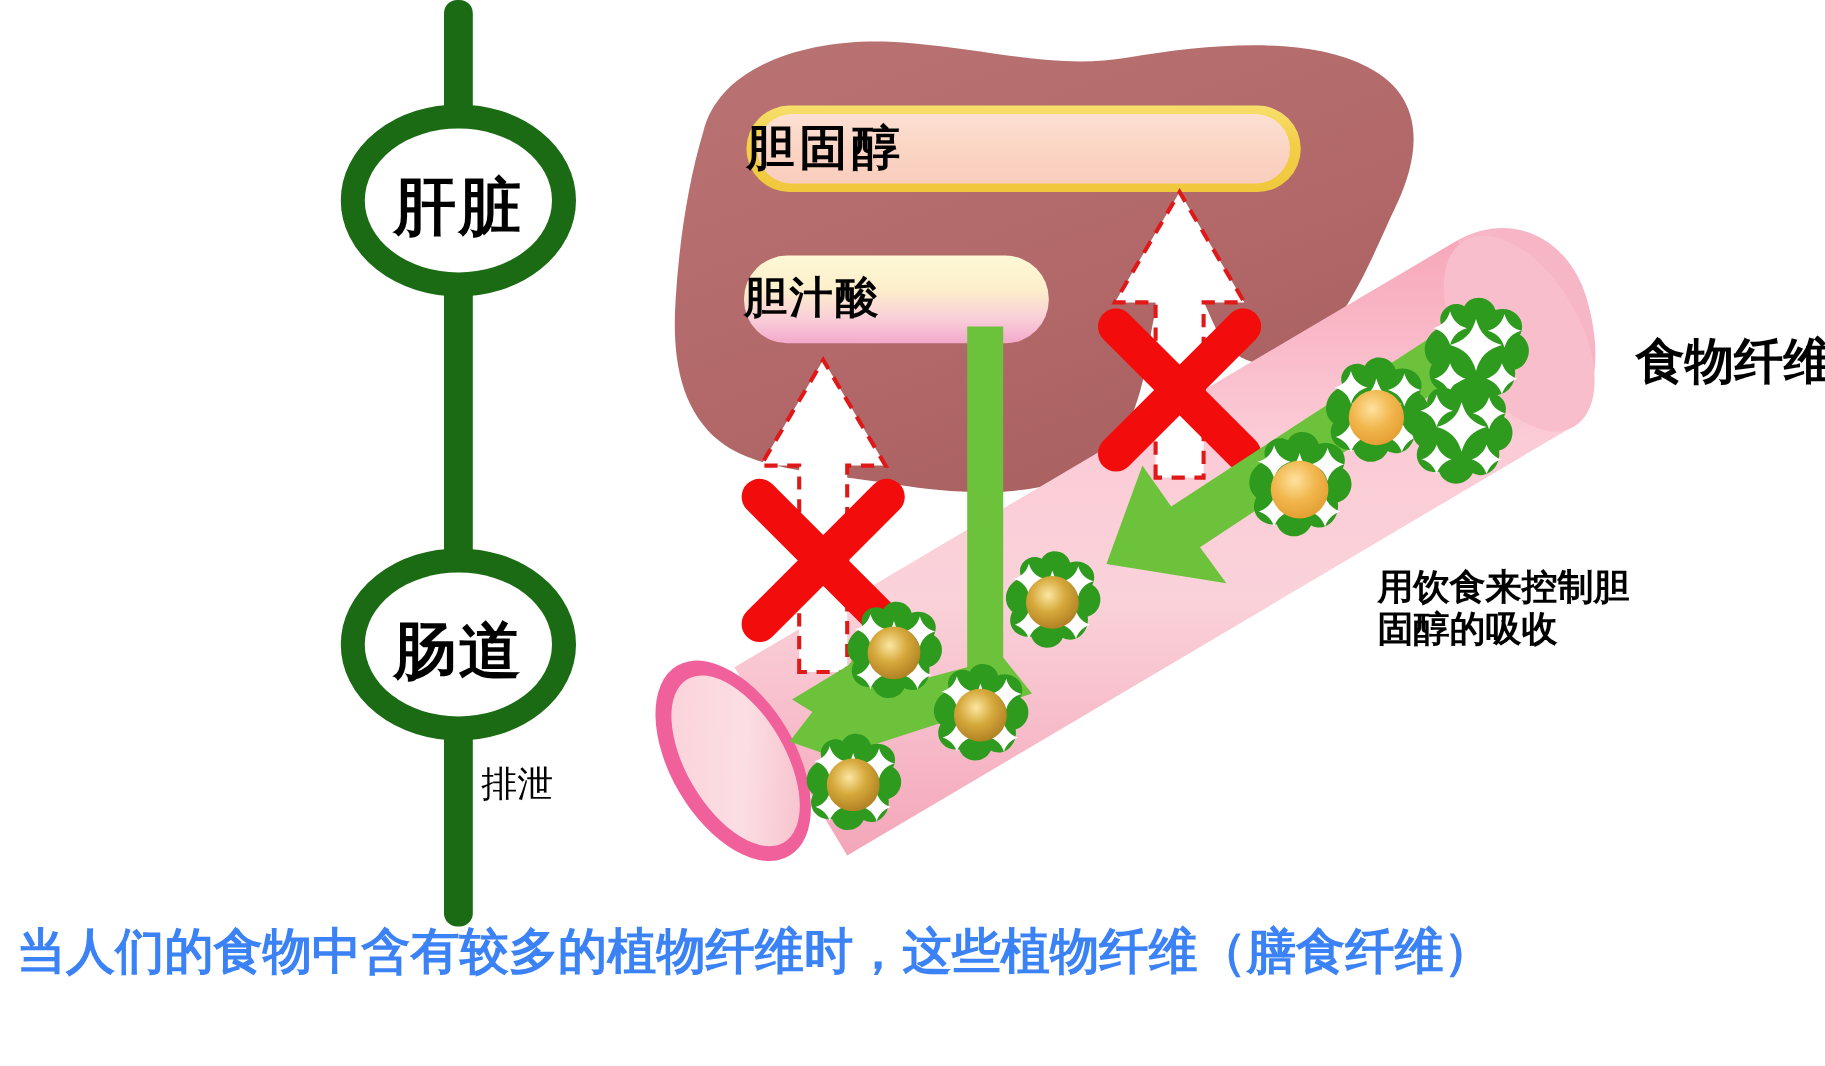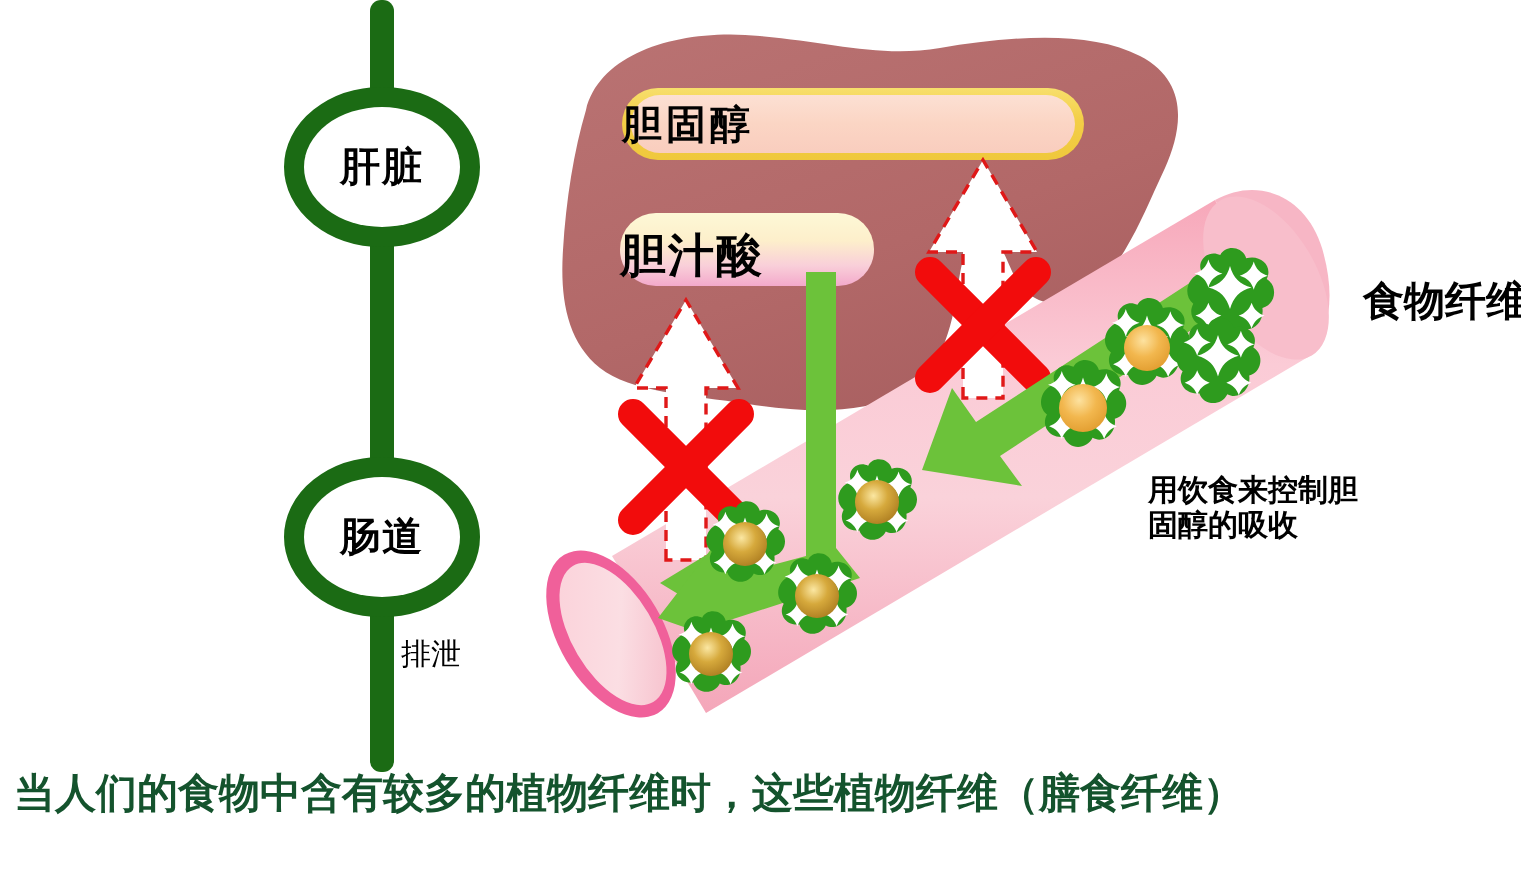--- a/index.html
+++ b/index.html
@@ -32,45 +32,45 @@
   }
   
   .txt {
     position: absolute;
     color: #000000;
     white-space: pre;
     line-height: 1.18;
   }
   #lbl-liver, #lbl-intestine {
     font-weight: bold;
-    font-size: 40px;
+    font-size: 52px;
     letter-spacing: 2px;
     text-align: center;
   }
   #lbl-excrete {
     font-size: 30px;
     font-weight: normal;
   }
   #lbl-chol, #lbl-bile {
     font-weight: bold;
   }
   #lbl-chol { font-size: 40px; letter-spacing: 4px; }
-  #lbl-bile { font-size: 46px; letter-spacing: 2px; }
+  #lbl-bile { font-size: 36px; letter-spacing: 2px; }
   #lbl-fiber { font-size: 41px; font-weight: bold; }
   #lbl-diet   { font-size: 30px; font-weight: bold; }
   #lbl-reabs  { font-size: 30px; font-weight: bold; }
   #caption {
     position: absolute;
     left: 14px;
     top: 766px;
     width: 1500px;
     font-size: 41px;
     font-weight: bold;
     line-height: 1.32;
-    color: #14532d;
+    color: #3b82f6;
     letter-spacing: 0px;
   }
 </style>
 </head>
 <body>
 
 <div id="stage">
 
   <svg id="art" viewBox="0 0 1521 888" xmlns="http://www.w3.org/2000/svg">
     <defs>

